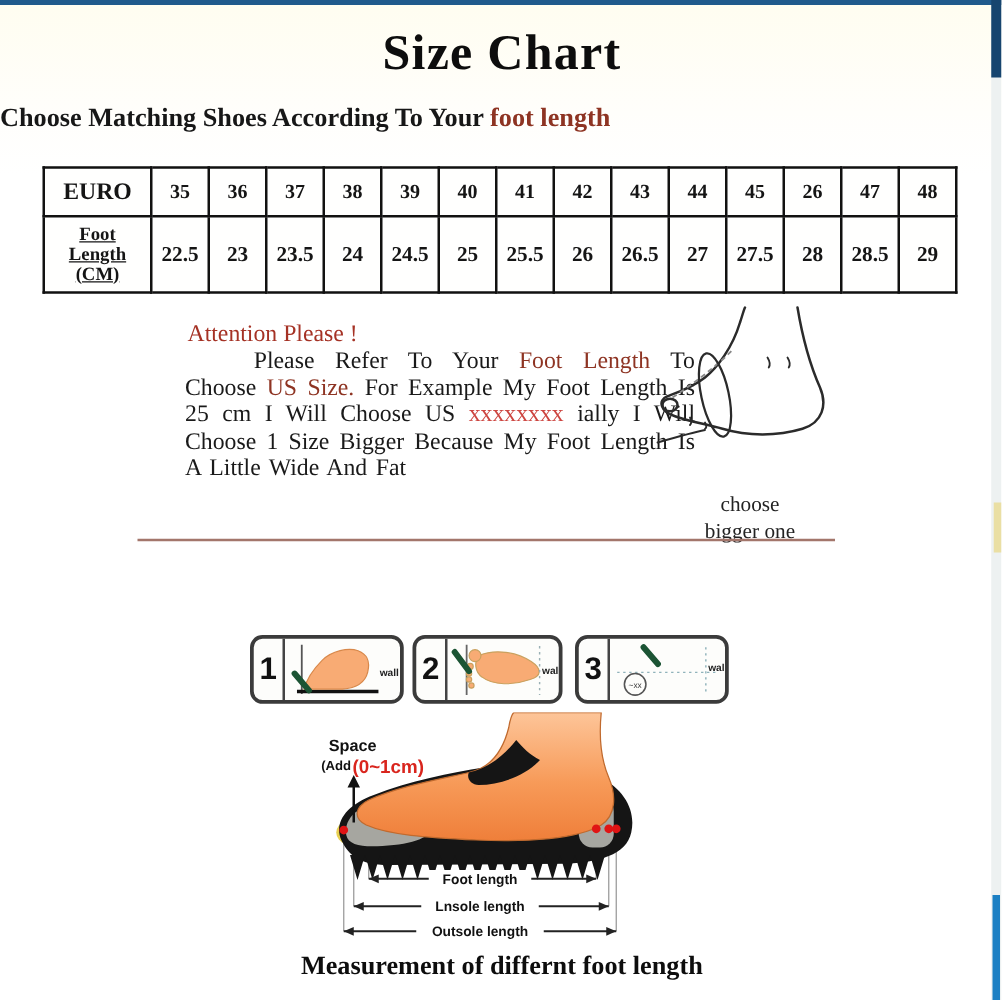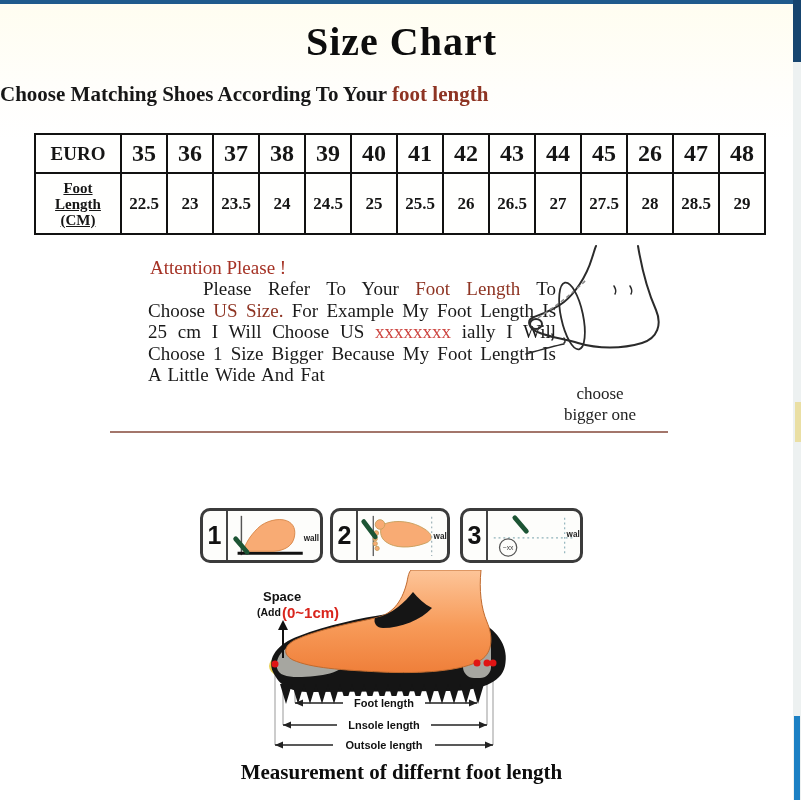--- a/index.html
+++ b/index.html
@@ -21,28 +21,28 @@
     font-size:21px;font-weight:bold;color:#171717;}
   .maroon{color:#8e3423;}
   
   .size-table{position:absolute;left:34px;top:133px;width:731px;border-collapse:collapse;table-layout:fixed;}
   .size-table td,.size-table th{border:2.5px solid #111;text-align:center;vertical-align:middle;
     font-weight:bold;padding:4px;background:#fffffe;}
   .size-table tr.r1{height:39px;}
   .size-table tr.r2{height:61px;}
   .size-table th.head1{font-size:19px;}
   .size-table th.head2{font-size:15px;line-height:16px;white-space:pre-line;text-decoration:underline;}
-  .size-table tr.r1 td{font-size:24px;}
+  .size-table tr.r1 td{font-size:16px;}
   .size-table tr.r2 td{font-size:17px;}
   
   .attn-heading{position:absolute;left:150px;top:257px;font-size:19px;color:#a53225;}
   .attn-text{position:absolute;left:148px;top:278px;width:408px;margin:0;
     font-size:19px;line-height:21.5px;text-align:justify;text-indent:55px;word-spacing:2px;color:#1a1a1a;}
   .red-x{color:#cd4540;}
-  .sketch-caption{position:absolute;left:535px;top:383px;width:130px;text-align:center;
+  .sketch-caption{position:absolute;left:535px;top:393px;width:130px;text-align:center;
     font-size:17px;line-height:21px;white-space:pre-line;color:#222;}
   .divider{position:absolute;left:110px;top:431px;width:558px;height:2px;background:#a3766b;}
   .measure-heading{position:absolute;left:165px;top:446px;width:400px;text-align:center;
     font-family:"Liberation Sans","DejaVu Sans",sans-serif;font-size:24px;font-weight:bold;
     font-style:italic;color:#5a4f7d;}
   
   .step-panel{position:absolute;top:508px;height:55px;border:3px solid #3b3b3b;border-radius:10px;
     background:#fdfdfb;display:flex;align-items:stretch;box-sizing:border-box;}
   .p1{left:200px;width:123px;} .p2{left:330px;width:120px;} .p3{left:460px;width:123px;}
   .step-num{width:23px;display:flex;align-items:center;justify-content:center;

